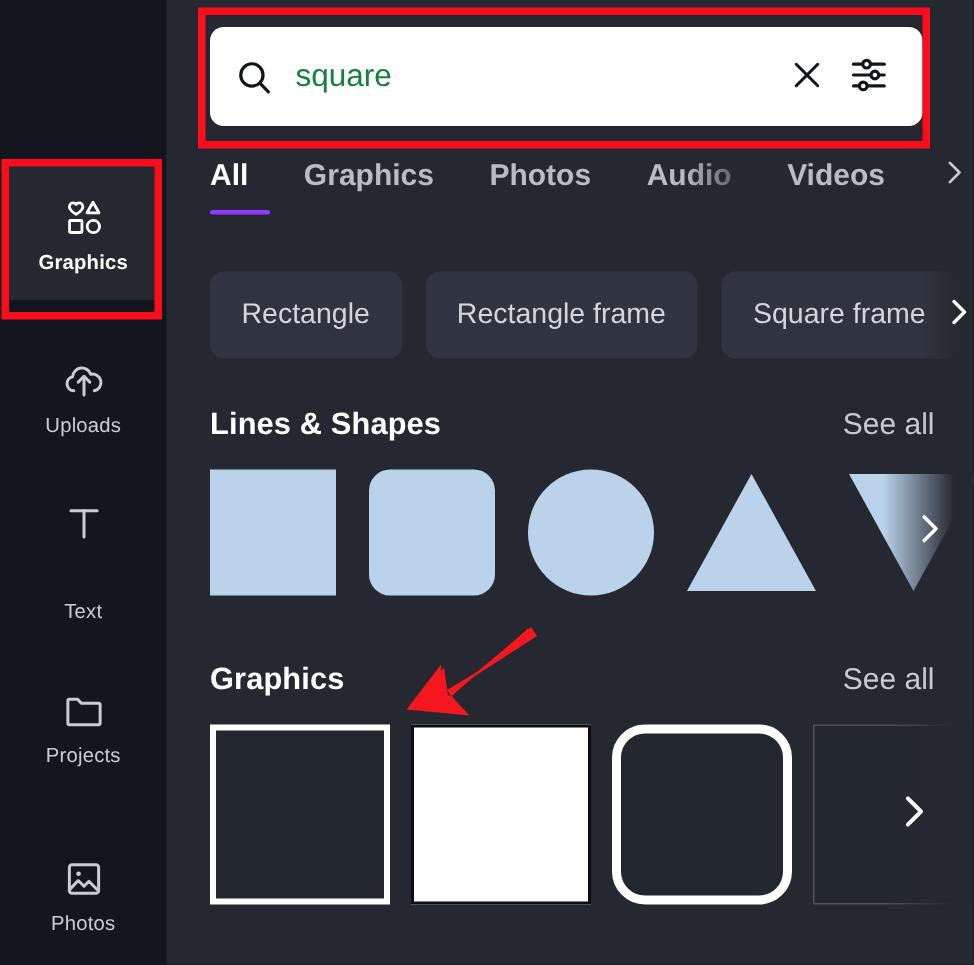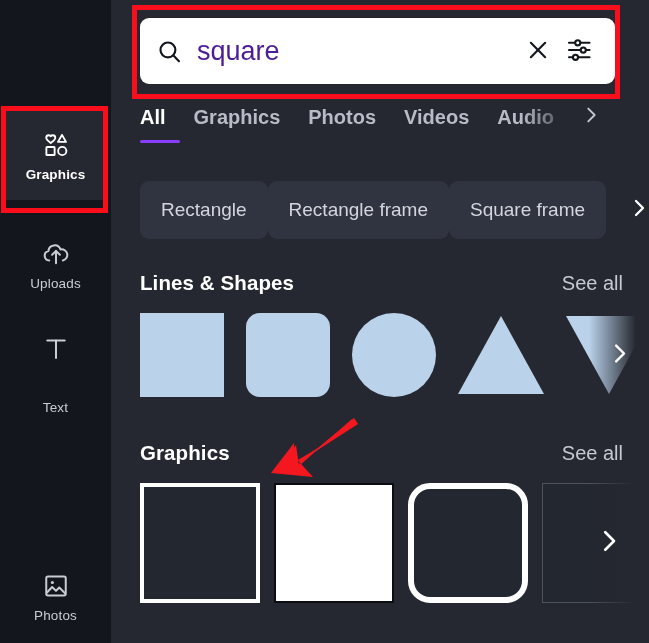--- a/index.html
+++ b/index.html
@@ -84,22 +84,22 @@
     padding: 0 18px 0 16px;
     box-shadow: 0 0 0 1px rgba(0,0,0,.05);
   }
   .search-ico { width: 27px; height: 27px; flex: 0 0 27px; }
   .search-ico svg { display:block; }
   .search-input {
     flex: 1 1 auto;
     border: 0; outline: 0;
     background: transparent;
     font-family: "Liberation Sans", sans-serif;
-    font-size: 27px;
-    color: #4c1d95;
+    font-size: 21px;
+    color: #15803d;
     margin-left: 14px;
     min-width: 10px;
   }
   .search-btn {
     flex: 0 0 auto;
     width: 34px; height: 34px;
     display: flex; align-items: center; justify-content: center;
     cursor: pointer; background: none; border: 0;
   }
   .search-btn + .search-btn { margin-left: 8px; }
@@ -116,20 +116,21 @@
 
   
   .tabs {
     position: absolute;
     left: 0; top: 106px;
     width: 538px; height: 44px;
     display: flex;
     align-items: flex-start;
     padding-left: 29px;
     gap: 0;
+    justify-content: space-between;
   }
   .tab {
     position: relative;
     font-size: 20px;
     color: #b8bcc6;
     cursor: pointer;
     padding: 0 14px;
     white-space: nowrap;
     font-family: "Liberation Sans", sans-serif;
     font-weight: 600;
@@ -153,20 +154,21 @@
     width: 26px; height: 26px; cursor: pointer; margin-left: 10px;
     align-self: flex-start; margin-top: -2px;
   }
 
   
   .chips {
     position: absolute;
     left: 29px; top: 181px;
     width: 509px; height: 58px;
     display: flex;
+    gap: 16px;
   }
   .chip {
     height: 58px;
     display: flex; align-items: center; justify-content: center;
     padding: 0 21px;
     border-radius: 9px;
     background: #303440;
     color: #d3d6dd;
     font-size: 19px;
     white-space: nowrap;
@@ -319,20 +321,28 @@
     <div class="rail-item" style="top:330px;gap:36px;">
       <span class="rail-ico">
         <svg viewBox="0 0 24 24" fill="none" stroke="#c9ccd4" stroke-width="1.6" stroke-linecap="round">
           <line x1="5" y1="5.2" x2="19" y2="5.2"></line>
           <line x1="12" y1="5.2" x2="12" y2="19.2"></line>
         </svg>
       </span>
       <span class="rail-label">Text</span>
     </div>
 
+    <div class="rail-item" style="top:440px;">
+      <span class="rail-ico">
+        <svg viewBox="0 0 24 24" fill="none" stroke="#c9ccd4" stroke-width="1.6" stroke-linejoin="round">
+          <path d="M3.4 18.4V6.6a.9.9 0 01.9-.9h4.3l1.9 2.1h9.2a.9.9 0 01.9.9v9.7a.9.9 0 01-.9.9H4.3a.9.9 0 01-.9-.9z"></path>
+        </svg>
+      </span>
+      <span class="rail-label">Projects</span>
+    </div>
 
     <div class="rail-item" style="top:552px;">
       <span class="rail-ico">
         <svg viewBox="0 0 24 24" fill="none" stroke="#c9ccd4" stroke-width="1.6" stroke-linejoin="round">
           <rect x="4.2" y="4.4" width="15.6" height="15.2" rx="1.4"></rect>
           <circle cx="9.1" cy="9.2" r="1.25" fill="#c9ccd4" stroke="none"></circle>
           <path d="M4.6 17.4l4.3-4.6 3.1 3.1 2.6-2.7 4.9 4.9"></path>
         </svg>
       </span>
       <span class="rail-label">Photos</span>
@@ -368,22 +378,22 @@
             <circle cx="8.4" cy="17.8" r="2.05" fill="#ffffff"></circle>
           </svg>
         </span>
       </button>
     </div>
 
     <div class="tabs">
       <div class="tab active">All</div>
       <div class="tab">Graphics</div>
       <div class="tab">Photos</div>
+      <div class="tab faded">Audio</div>
       <div class="tab">Videos</div>
-      <div class="tab faded">Audio</div>
       <div class="tabs-next">
         <span>
           <svg viewBox="0 0 24 24" width="22" height="22" fill="none" stroke="#c5c9d2" stroke-width="2" stroke-linecap="round" stroke-linejoin="round">
             <polyline points="9,5 16,12 9,19"></polyline>
           </svg>
         </span>
       </div>
     </div>
 
     <div class="chips">

